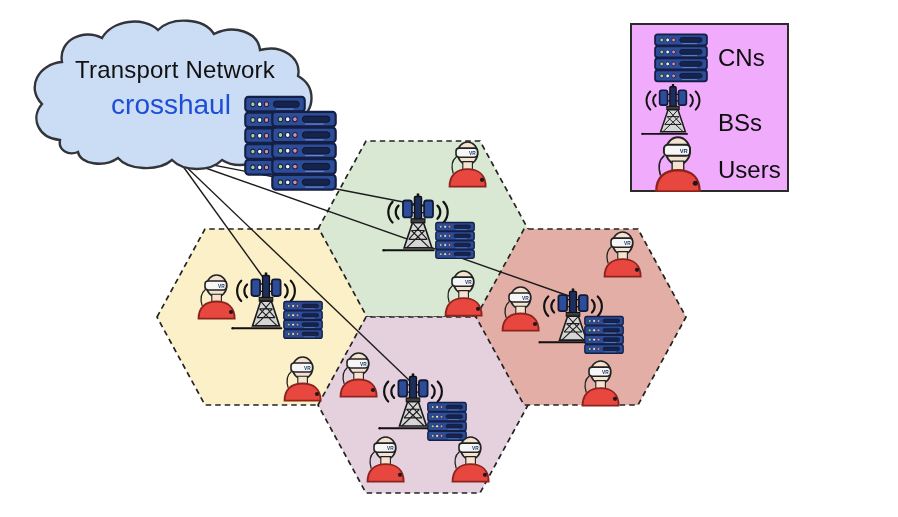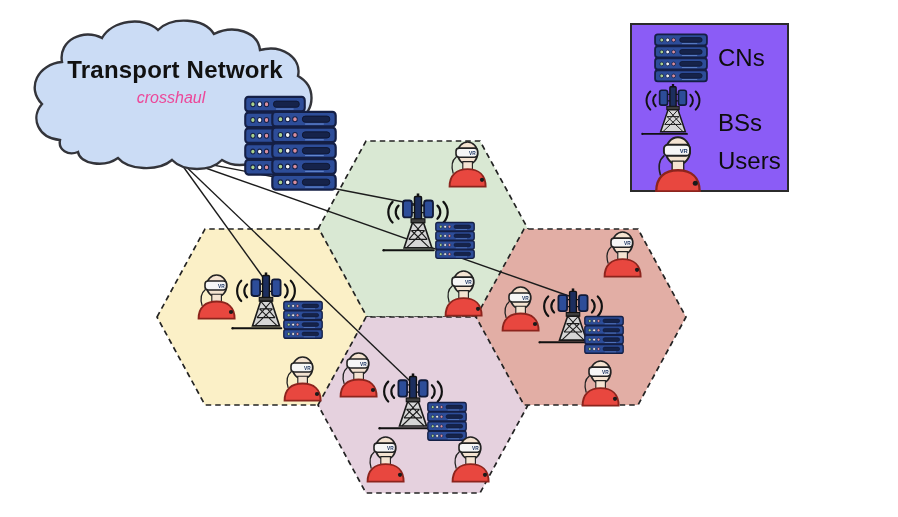--- a/index.html
+++ b/index.html
@@ -1,27 +1,27 @@
 <!DOCTYPE html>
 <html><head>
 <meta charset="utf-8">
 <style>
   html,body{margin:0;padding:0;background:#ffffff;}
   body{font-family:"Liberation Sans","DejaVu Sans",sans-serif;}
   .stage{position:relative;width:898px;height:517px;background:#ffffff;overflow:hidden;}
   .stage > svg.scene{position:absolute;left:0;top:0;}
   .cloud-title{position:absolute;left:40px;top:56px;width:270px;text-align:center;
-    font-size:24px;font-weight:bold;color:#111;letter-spacing:.2px;}
+    font-size:24px;font-weight:normal;color:#111;letter-spacing:.2px;}
   .cloud-subtitle{position:absolute;left:36px;top:89px;width:270px;text-align:center;
-    font-size:16px;font-style:italic;color:#ec4899;}
+    font-size:28px;color:#1d4ed8;}
   .legend{position:absolute;left:630px;top:23px;width:159px;height:169px;
-    background:#8b5cf6;border:2px solid #2b2b2b;box-sizing:border-box;}
+    background:#f0abfc;border:2px solid #2b2b2b;box-sizing:border-box;}
   .legend .licon{position:absolute;}
   .legend .llabel{position:absolute;left:86px;font-size:24px;color:#0d0d0d;}
-  .llabel.l1{top:19px;} .llabel.l2{top:84px;} .llabel.l3{top:122px;}
+  .llabel.l1{top:19px;} .llabel.l2{top:84px;} .llabel.l3{top:131px;}
   .hex{stroke:#232323;stroke-width:1.7;stroke-dasharray:5.5 4;}
   .link{stroke:#1c1c1c;stroke-width:1.4;}
   .cloud-shape{stroke:#33343a;stroke-width:2.4;}
 </style>
 </head>
 <body>
 
 <div class="stage">
 
   <svg class="scene" width="898" height="517" viewBox="0 0 898 517" xmlns="http://www.w3.org/2000/svg" xmlns:xlink="http://www.w3.org/1999/xlink">

